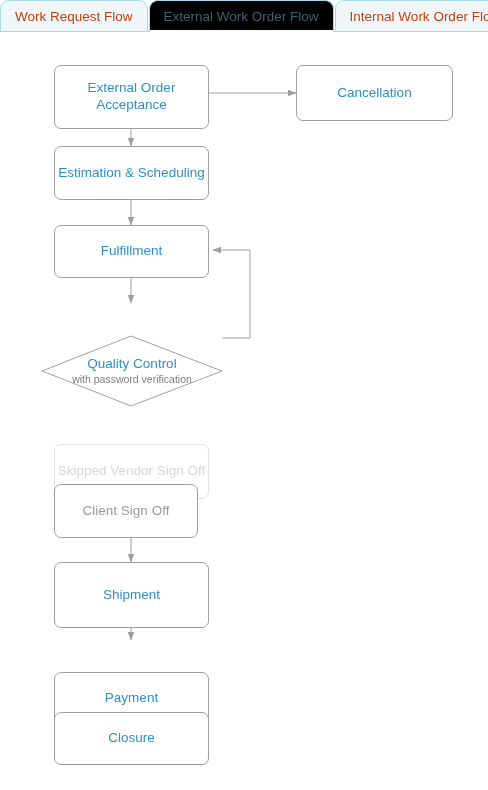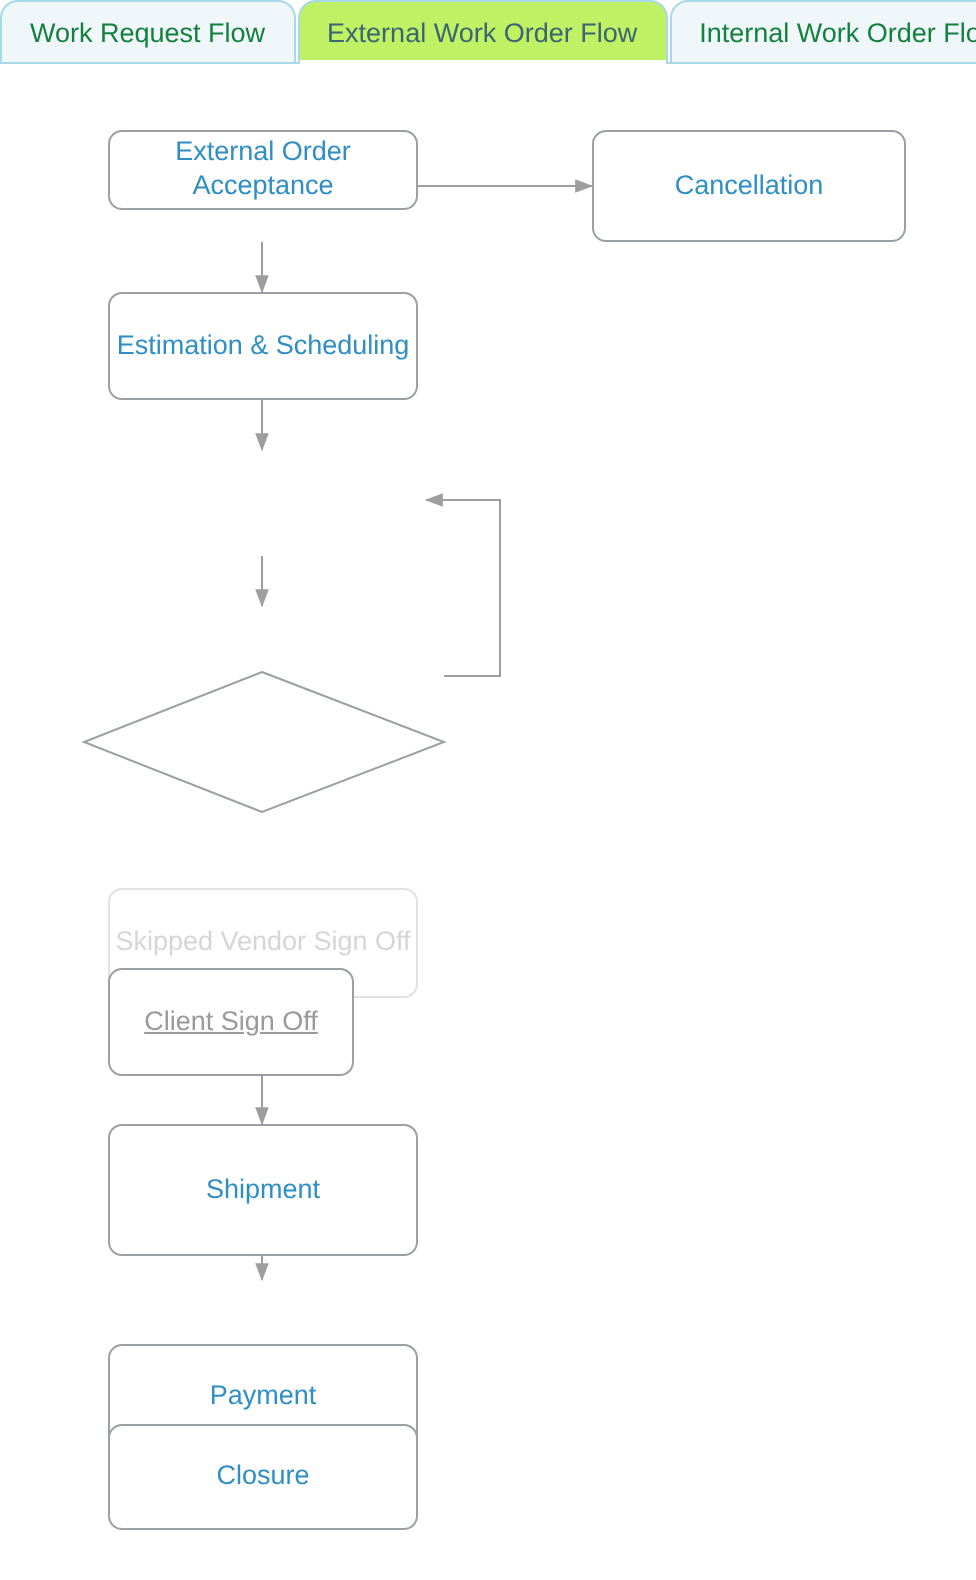--- a/index.html
+++ b/index.html
@@ -28,33 +28,33 @@
     box-sizing: border-box;
     background: #ffffff;
   }
   .tab {
     position: relative;
     height: 31px;
     line-height: 31px;
     padding: 0 14px;
     box-sizing: border-box;
     font-size: 13.5px;
-    color: #15803d;
+    color: #c2410c;
     background: #eff7fb;
     border: 1px solid #a8d8ea;
     border-bottom: none;
     border-top-left-radius: 9px;
     border-top-right-radius: 9px;
     white-space: nowrap;
     text-align: center;
     cursor: pointer;
     margin-right: 1px;
   }
   .tab.active {
-    background: #bef264;
+    background: #000000;
     color: #3d6470;
     z-index: 3;
   }
   .tab.active::after {
     content: "";
     position: absolute;
     left: 0;
     right: 0;
     bottom: -1px;
     height: 2px;
@@ -179,39 +179,48 @@
       <path d="M131,506 L131,530" marker-end="url(#ah)"></path>
 
       <path d="M131,583 L131,608" marker-end="url(#ah)"></path>
 
       <path d="M131,661 L131,686" marker-end="url(#ah)"></path>
     </g>
 
     <polygon points="131,304 222,339 131,374 42,339" fill="#ffffff" stroke="#9ba0a5" stroke-width="1"></polygon>
   </svg>
 
-  <div class="node" style="left:54px; top:33px; width:155px; height:40px;">
+  <div class="node" style="left:54px; top:33px; width:155px; height:64px;">
     <span>External Order Acceptance</span>
   </div>
 
   <div class="node" style="left:296px; top:33px; width:157px; height:56px;">
     <span>Cancellation</span>
   </div>
 
   <div class="node" style="left:54px; top:114px; width:155px; height:54px;">
     <span>Estimation &amp; Scheduling</span>
   </div>
 
-
+  <div class="node" style="left:54px; top:193px; width:155px; height:53px;">
+    <span>Fulfillment</span>
+  </div>
+
+  <div class="diamond" style="left:42px; top:304px; width:180px; height:70px;">
+    <div class="dlabel">
+      <span class="dtitle">Quality Control</span>
+      <span class="dsub">with password verification</span>
+    </div>
+  </div>
 
   <div class="node disabled" style="left:54px; top:372px; width:155px; height:55px;margin-top:40px;">
     <span>Skipped Vendor Sign Off</span>
   </div>
 
-  <div class="node muted" style="left:54px; top:452px; width:123px; height:54px;text-decoration:underline;">
+  <div class="node muted" style="left:54px; top:452px; width:144px; height:54px;">
     <span>Client Sign Off</span>
   </div>
 
   <div class="node" style="left:54px; top:530px; width:155px; height:66px;">
     <span>Shipment</span>
   </div>
 
   <div class="node" style="left:54px; top:640px; width:155px; height:53px;">
     <span>Payment</span>
   </div>

